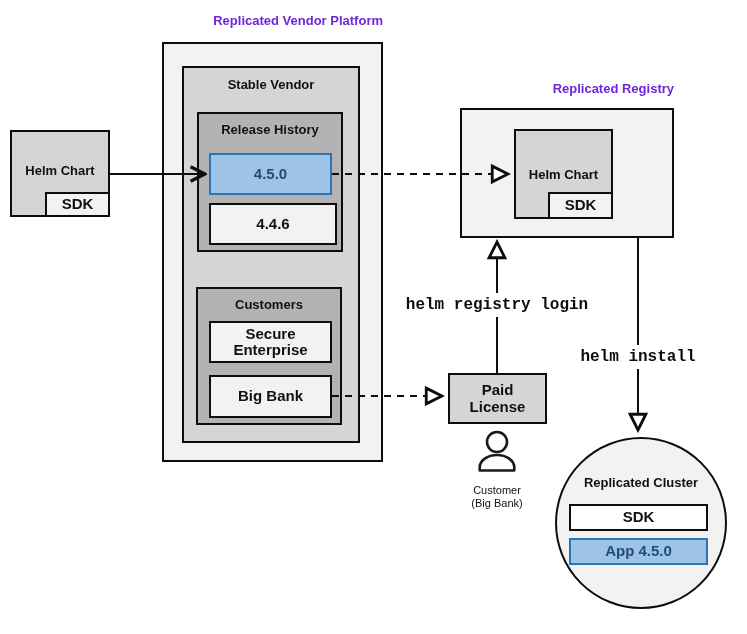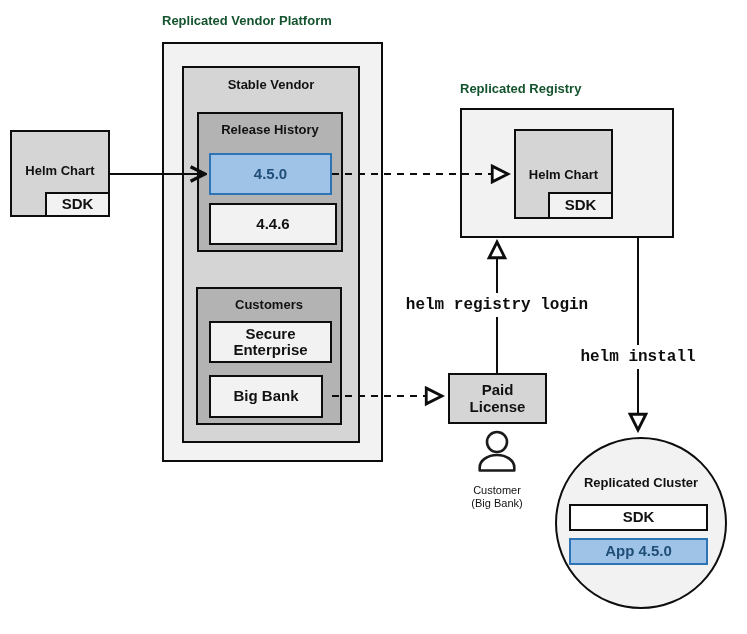--- a/index.html
+++ b/index.html
@@ -8,21 +8,21 @@
     font-family:"Liberation Sans",sans-serif;color:#111;
   }
   .box{position:absolute;border:2px solid #0d0d0d;box-sizing:border-box;}
   .fill-light{background:#f2f2f2;}
   .fill-mid{background:#d5d5d5;}
   .fill-dark{background:#b3b3b3;padding-left:12px;}
   .fill-white{background:#ffffff;}
   .hl{background:#9fc3e6;border-color:#2e74b5;color:#1f4e79;}
   .cell{display:flex;align-items:center;justify-content:center;font-weight:bold;font-size:15px;text-align:center;line-height:1.1;}
   .box-label{position:absolute;left:0;right:0;text-align:center;font-weight:bold;font-size:13px;line-height:1.15;}
-  .ext-title{position:absolute;text-align:left;font-weight:bold;font-size:13px;color:#14532d;}
+  .ext-title{position:absolute;text-align:right;font-weight:bold;font-size:13px;color:#6d28d9;}
   .wrap-narrow{display:block;max-width:82px;margin:0 auto;}
   .wrap-paid{display:block;max-width:58px;margin:0 auto;}
   .circle{border-radius:50%;}
   .cmd{
     position:absolute;z-index:30;background:#ffffff;text-align:center;
     font-family:"Liberation Mono",monospace;font-weight:bold;font-size:16px;color:#0d0d0d;
     padding:3px 0;white-space:nowrap;
   }
   #overlay{position:absolute;left:0;top:0;width:747px;height:634px;z-index:20;pointer-events:none;}
   .person-label{position:absolute;text-align:center;font-weight:normal;font-size:11px;line-height:1.2;}
@@ -44,21 +44,21 @@
         <div class="box-label" style="top:9px">Release History</div>
         <div class="box cell hl" style="left:10px;top:39px;width:123px;height:42px">4.5.0</div>
         <div class="box cell fill-light" style="left:10px;top:89px;width:128px;height:42px">4.4.6</div>
       </div>
 
       <div class="box fill-dark" style="left:12px;top:219px;width:146px;height:138px">
         <div class="box-label" style="top:9px">Customers</div>
         <div class="box cell fill-light" style="left:11px;top:32px;width:123px;height:42px">
           <span class="wrap-narrow">Secure Enterprise</span>
         </div>
-        <div class="box cell fill-light" style="left:11px;top:86px;width:114px;height:43px">Big Bank</div>
+        <div class="box cell fill-light" style="left:11px;top:86px;width:123px;height:43px">Big Bank</div>
       </div>
     </div>
   </div>
 
   <div class="box fill-mid" style="left:10px;top:130px;width:100px;height:87px">
     <div class="box-label" style="top:32px">Helm Chart</div>
     <div class="box cell fill-light" style="right:-2px;bottom:-2px;width:65px;height:25px">SDK</div>
   </div>
 
   <div class="box fill-light" style="left:460px;top:108px;width:214px;height:130px">

